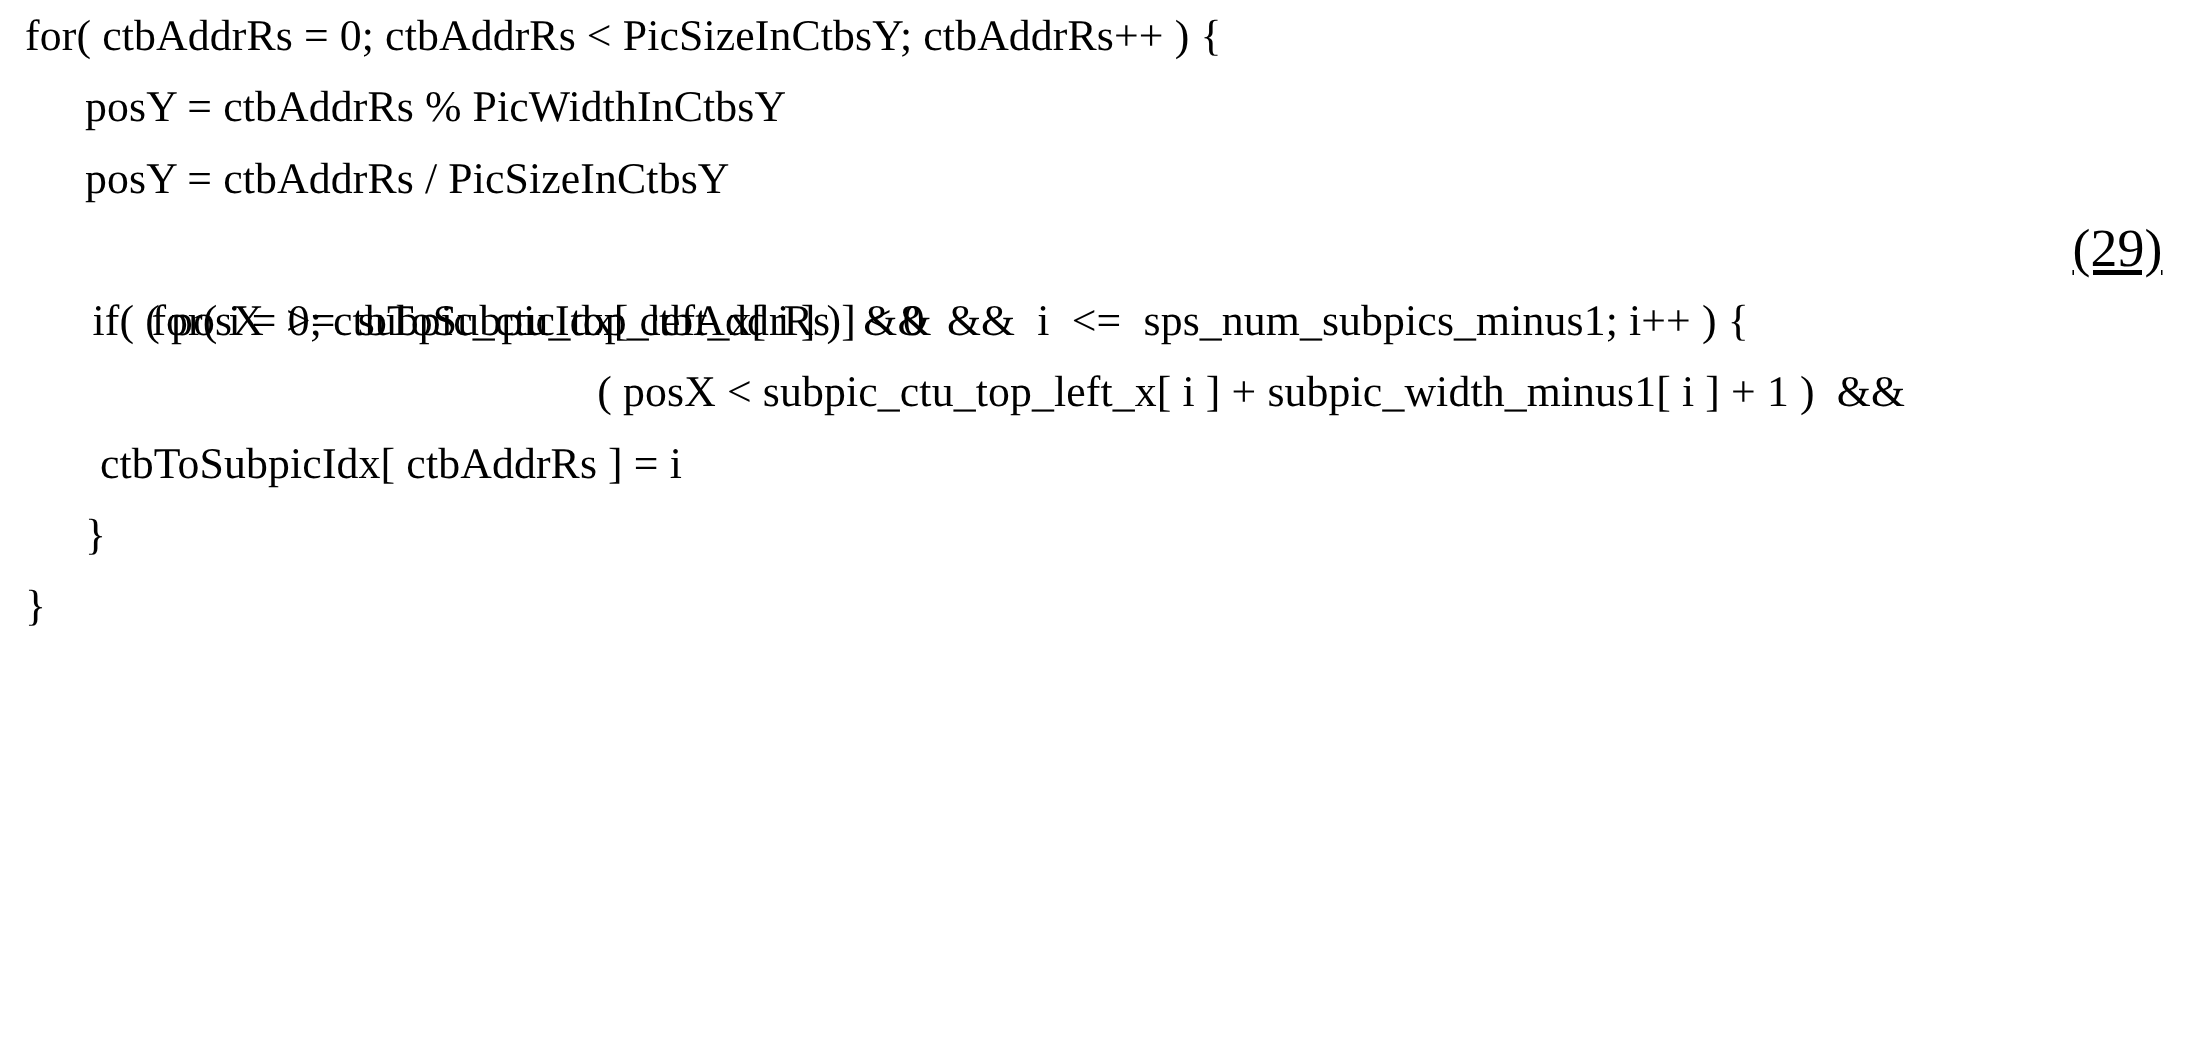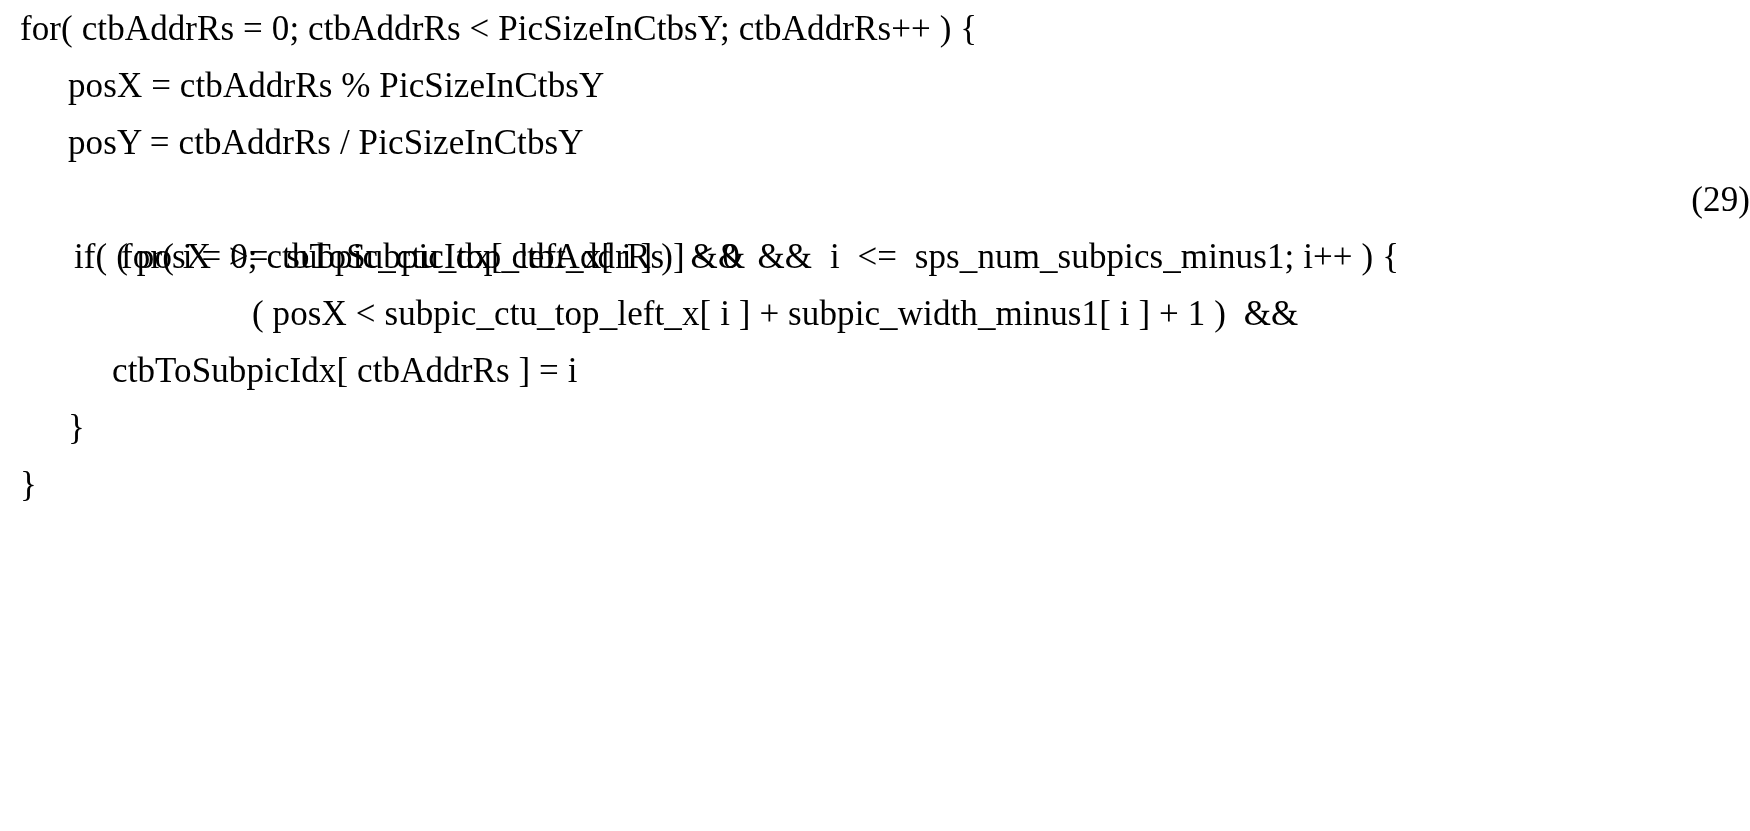--- a/index.html
+++ b/index.html
@@ -29,38 +29,39 @@
     position: relative;
     height: 57px;
     line-height: 57px;
     font-size: 35px;
     white-space: pre;
     letter-spacing: 0.1px;
   }
   .indent-0 { padding-left: 20px; }
   .indent-1 { padding-left: 68px; }
   .indent-2 { padding-left: 74px; }
-  .indent-3 { padding-left: 80px; margin-left: 32px; }
-  .indent-4 { padding-left: 252px; }
+  .indent-3 { padding-left: 80px; }
+  .indent-4 { padding-left: 252px; text-align: center; }
   .eq-number {
     position: absolute;
-    right: 0;
+    right: 20px;
     top: 0;
-    font-size: 35px;
+    font-size: 43px;
     line-height: 57px;
+    text-decoration: underline;
   }
 </style>
 </head>
 <body>
 
 <div id="page">
   <div class="code-block">
 
     <div class="code-line indent-0">for( ctbAddrRs = 0; ctbAddrRs &lt; PicSizeInCtbsY; ctbAddrRs++ ) {</div>
-    <div class="code-line indent-1">posX = ctbAddrRs % PicSizeInCtbsY</div>
+    <div class="code-line indent-1">posY = ctbAddrRs % PicWidthInCtbsY</div>
     <div class="code-line indent-1">posY = ctbAddrRs / PicSizeInCtbsY</div>
 
     <div class="code-line indent-1">
       <span>for( i = 0; ctbToSubpicIdx[ ctbAddrRs ] &lt; 0  &amp;&amp;  i  &lt;=  sps_num_subpics_minus1; i++ ) {</span>
       <span class="eq-number">(29)</span>
     </div>
 
     <div class="code-line indent-2">if( ( posX  &gt;=  subpic_ctu_top_left_x[ i ] )  &amp;&amp;</div>
     <div class="code-line indent-4">( posX &lt; subpic_ctu_top_left_x[ i ] + subpic_width_minus1[ i ] + 1 )  &amp;&amp;</div>
     <div class="code-line indent-3">ctbToSubpicIdx[ ctbAddrRs ] = i</div>

